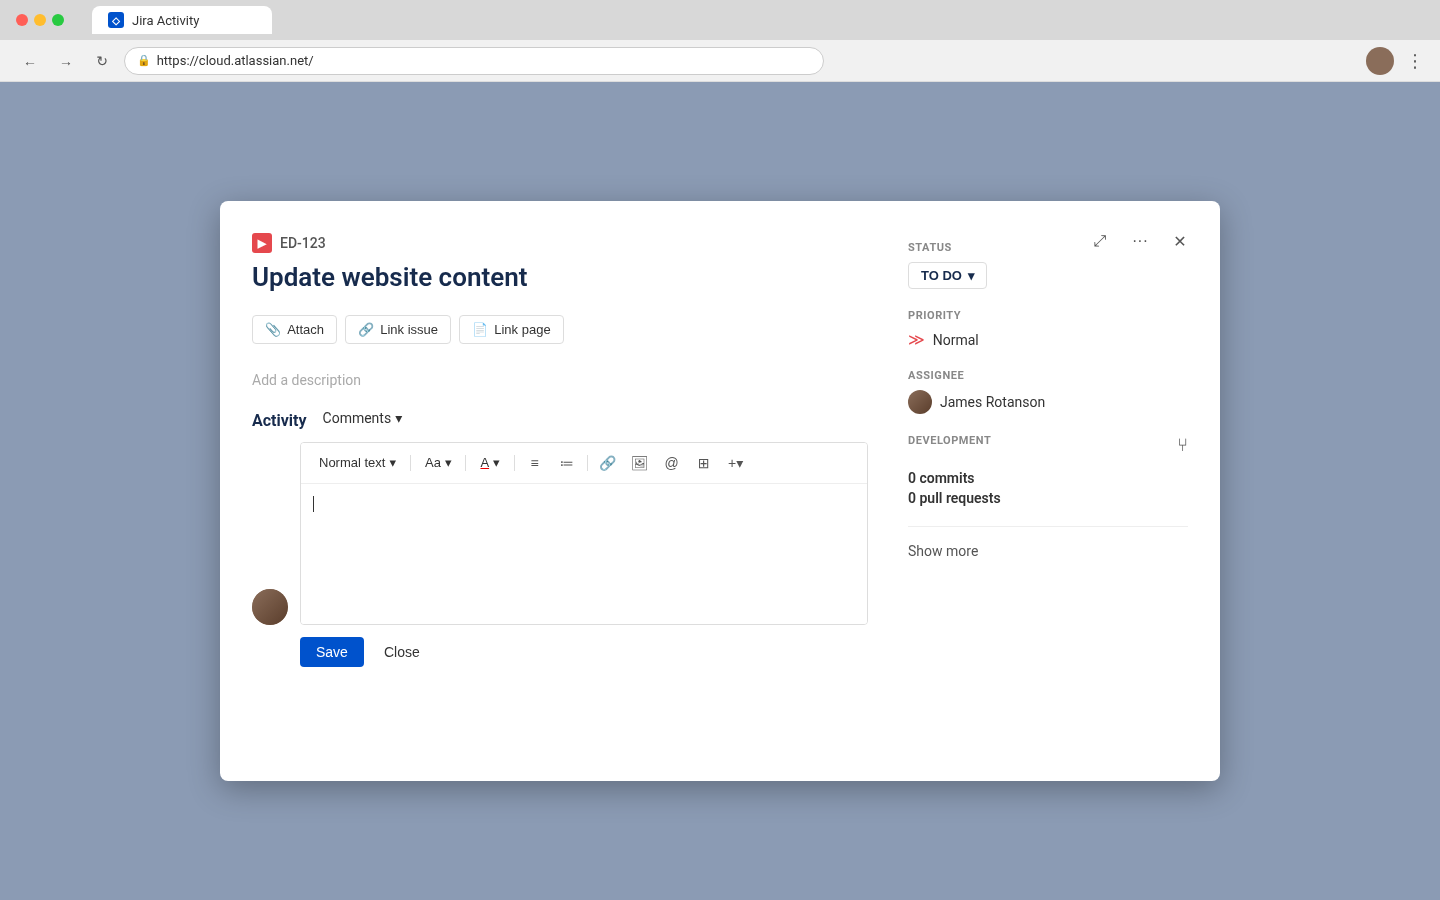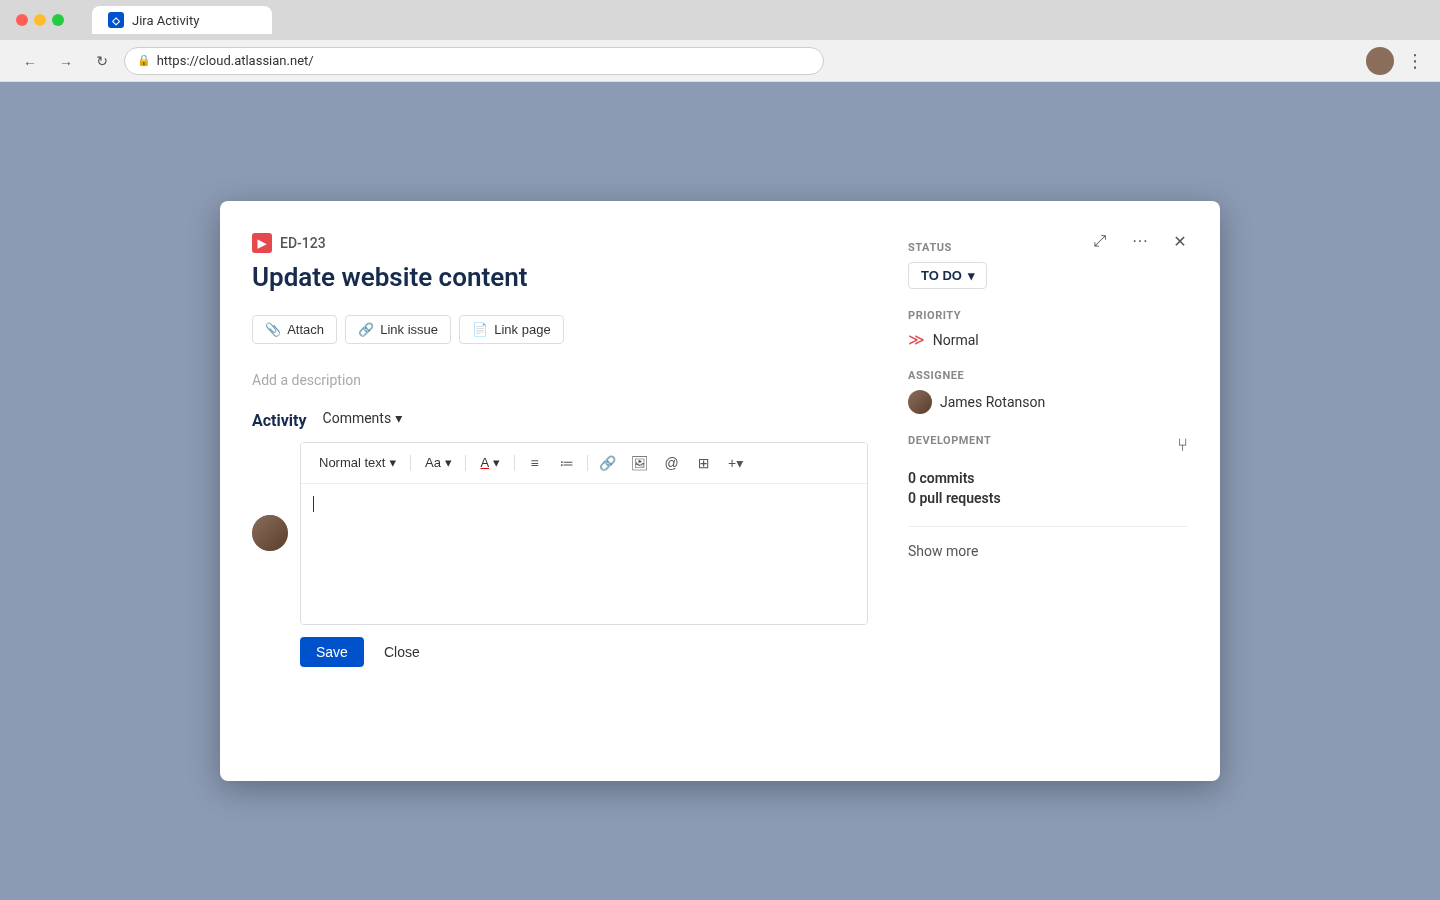--- a/index.html
+++ b/index.html
@@ -216,21 +216,21 @@
       font-size: 14px;
       color: #333;
       cursor: pointer;
       padding: 4px 8px;
       border-radius: 4px;
     }
 
     .comment-input-row {
       display: flex;
       gap: 12px;
-      align-items: center;
+      align-items: flex-end;
     }
     .avatar {
       width: 36px;
       height: 36px;
       border-radius: 50%;
       background: #8a6d5a;
       flex-shrink: 0;
       overflow: hidden;
       display: flex;
       align-items: center;

